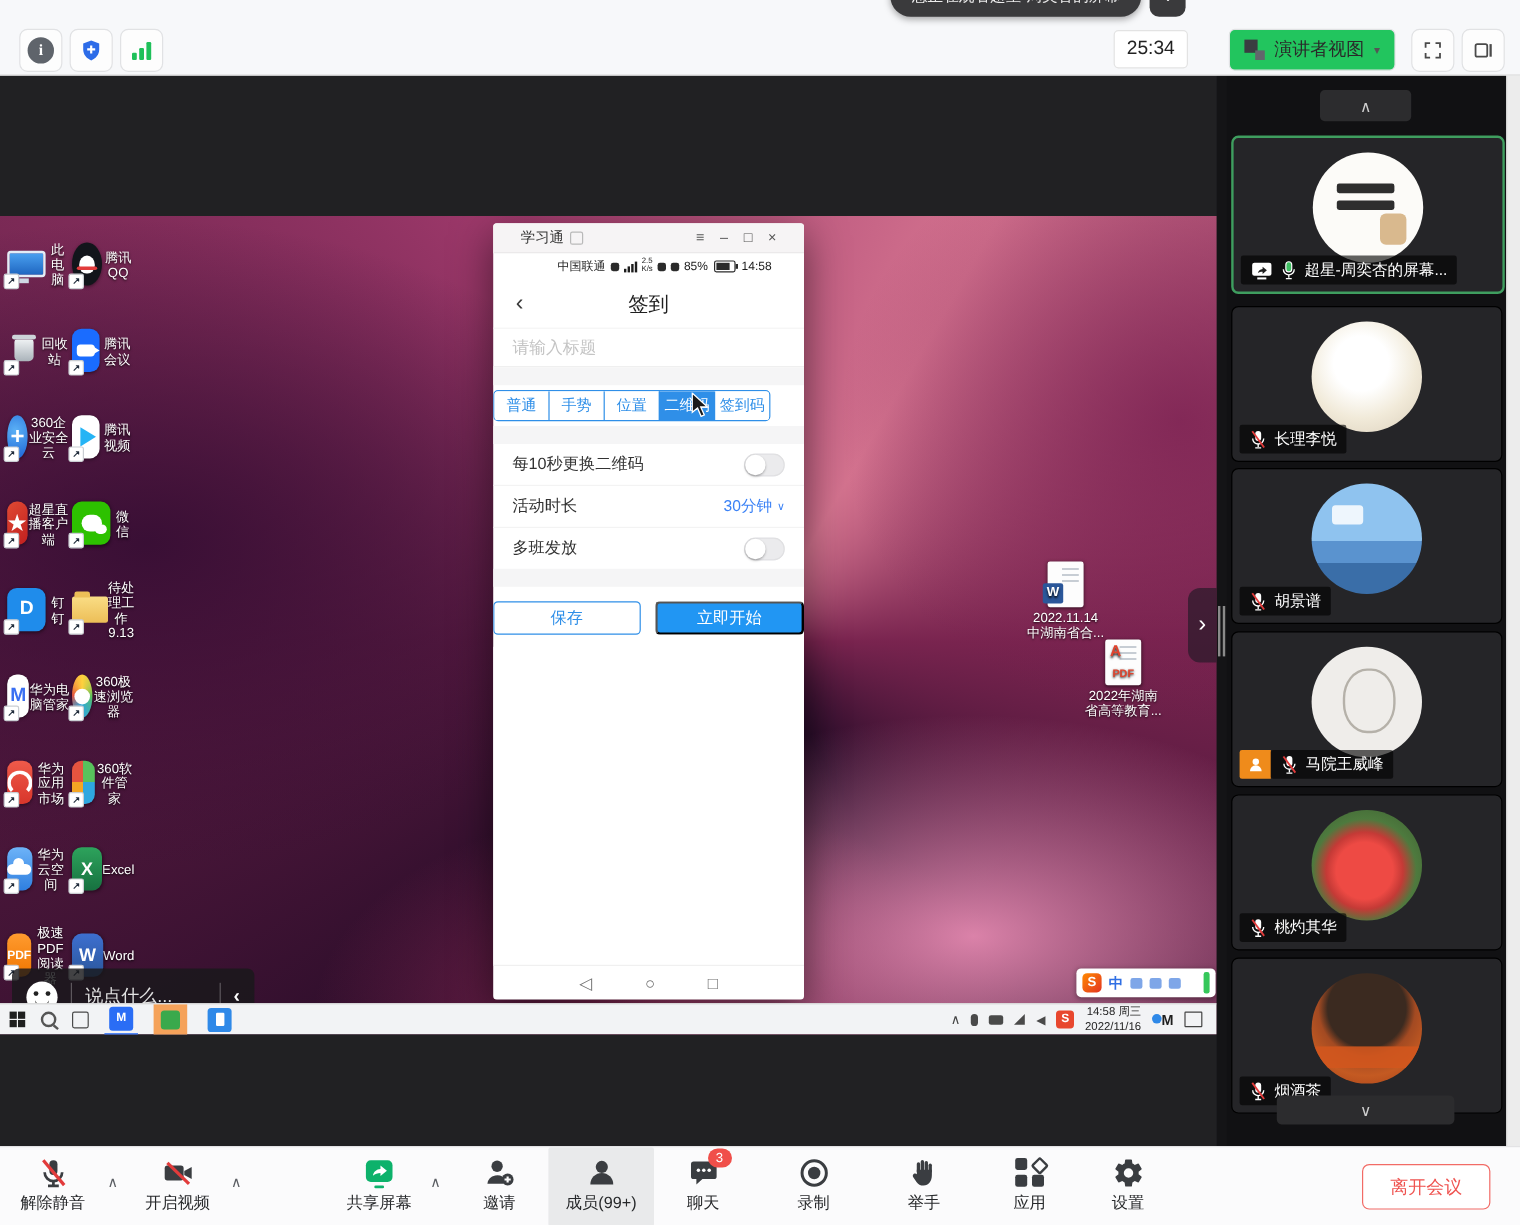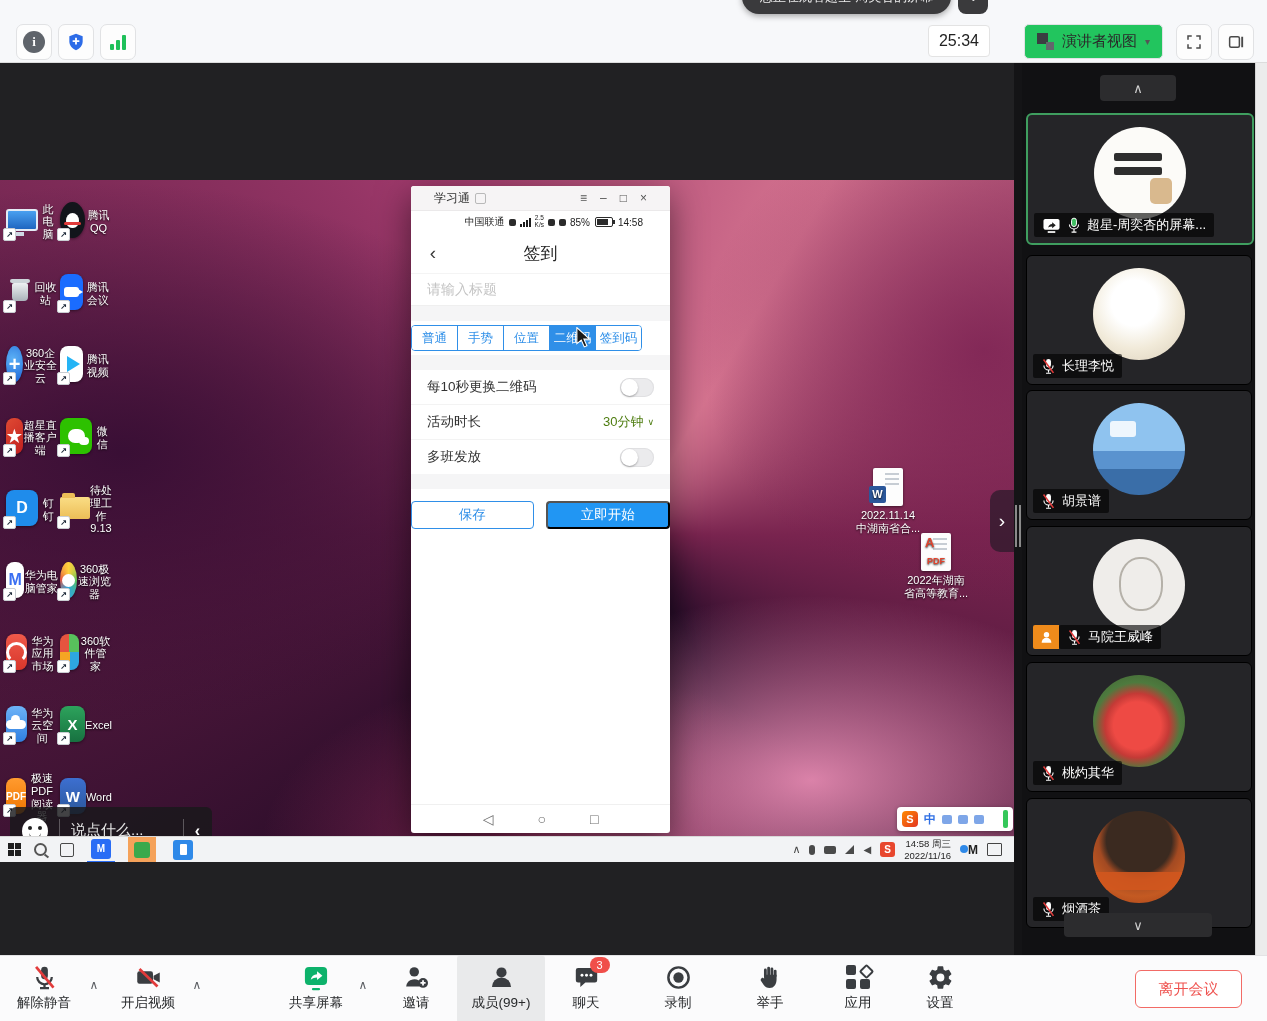--- a/index.html
+++ b/index.html
@@ -180,21 +180,21 @@
   .seg{display:flex;border:1px solid #2f8fe8;border-radius:4px;overflow:hidden}
   .seg .tab{width:45px;line-height:24px;text-align:center;font-size:12.5px;color:#2f8fe8;
             border-left:1px solid #2f8fe8;background:#fff}
   .seg .tab:first-child{border-left:none}
   .seg .tab.active{background:#2f8fe8;color:#fff}
   .p-row{height:34px;display:flex;align-items:center;justify-content:space-between;padding:0 16px;
          border-bottom:1px solid #f3f3f3;font-size:13.5px;color:#333;flex:none}
   .tg{width:34px;height:19px;border-radius:10px;background:#ebebed;box-shadow:inset 0 0 0 1px #e0e0e2;position:relative}
   .tg i{position:absolute;left:1px;top:1px;width:17px;height:17px;background:#fff;border-radius:50%;
         box-shadow:0 1px 2px rgba(0,0,0,.3)}
-  .sel-val{color:#4d7c0f;display:flex;align-items:center;gap:4px;font-size:13px}
+  .sel-val{color:#3b82f6;display:flex;align-items:center;gap:4px;font-size:13px}
   .sel-caret{font-size:9px}
   .p-actions{padding:12px 0 10px;display:flex;gap:12px;flex:none}
   .btn-save{flex:1;height:28px;border:1px solid #2f8fe8;border-radius:4px;background:#fff;color:#2f8fe8;font-size:13.5px}
   .btn-start{flex:1;height:28px;border-radius:4px;background:#2196f3;color:#fff;font-size:13.5px}
   .p-spacer{flex:1;background:#fff}
   .p-navbar{height:28px;border-top:1px solid #f0f0f0;display:flex;align-items:center;justify-content:center;
             gap:44px;color:#6f6f6f;font-size:14px;flex:none}
 
   
   .gutter{position:absolute;left:1014px;top:0;width:8px;height:893px;background:#141416}

